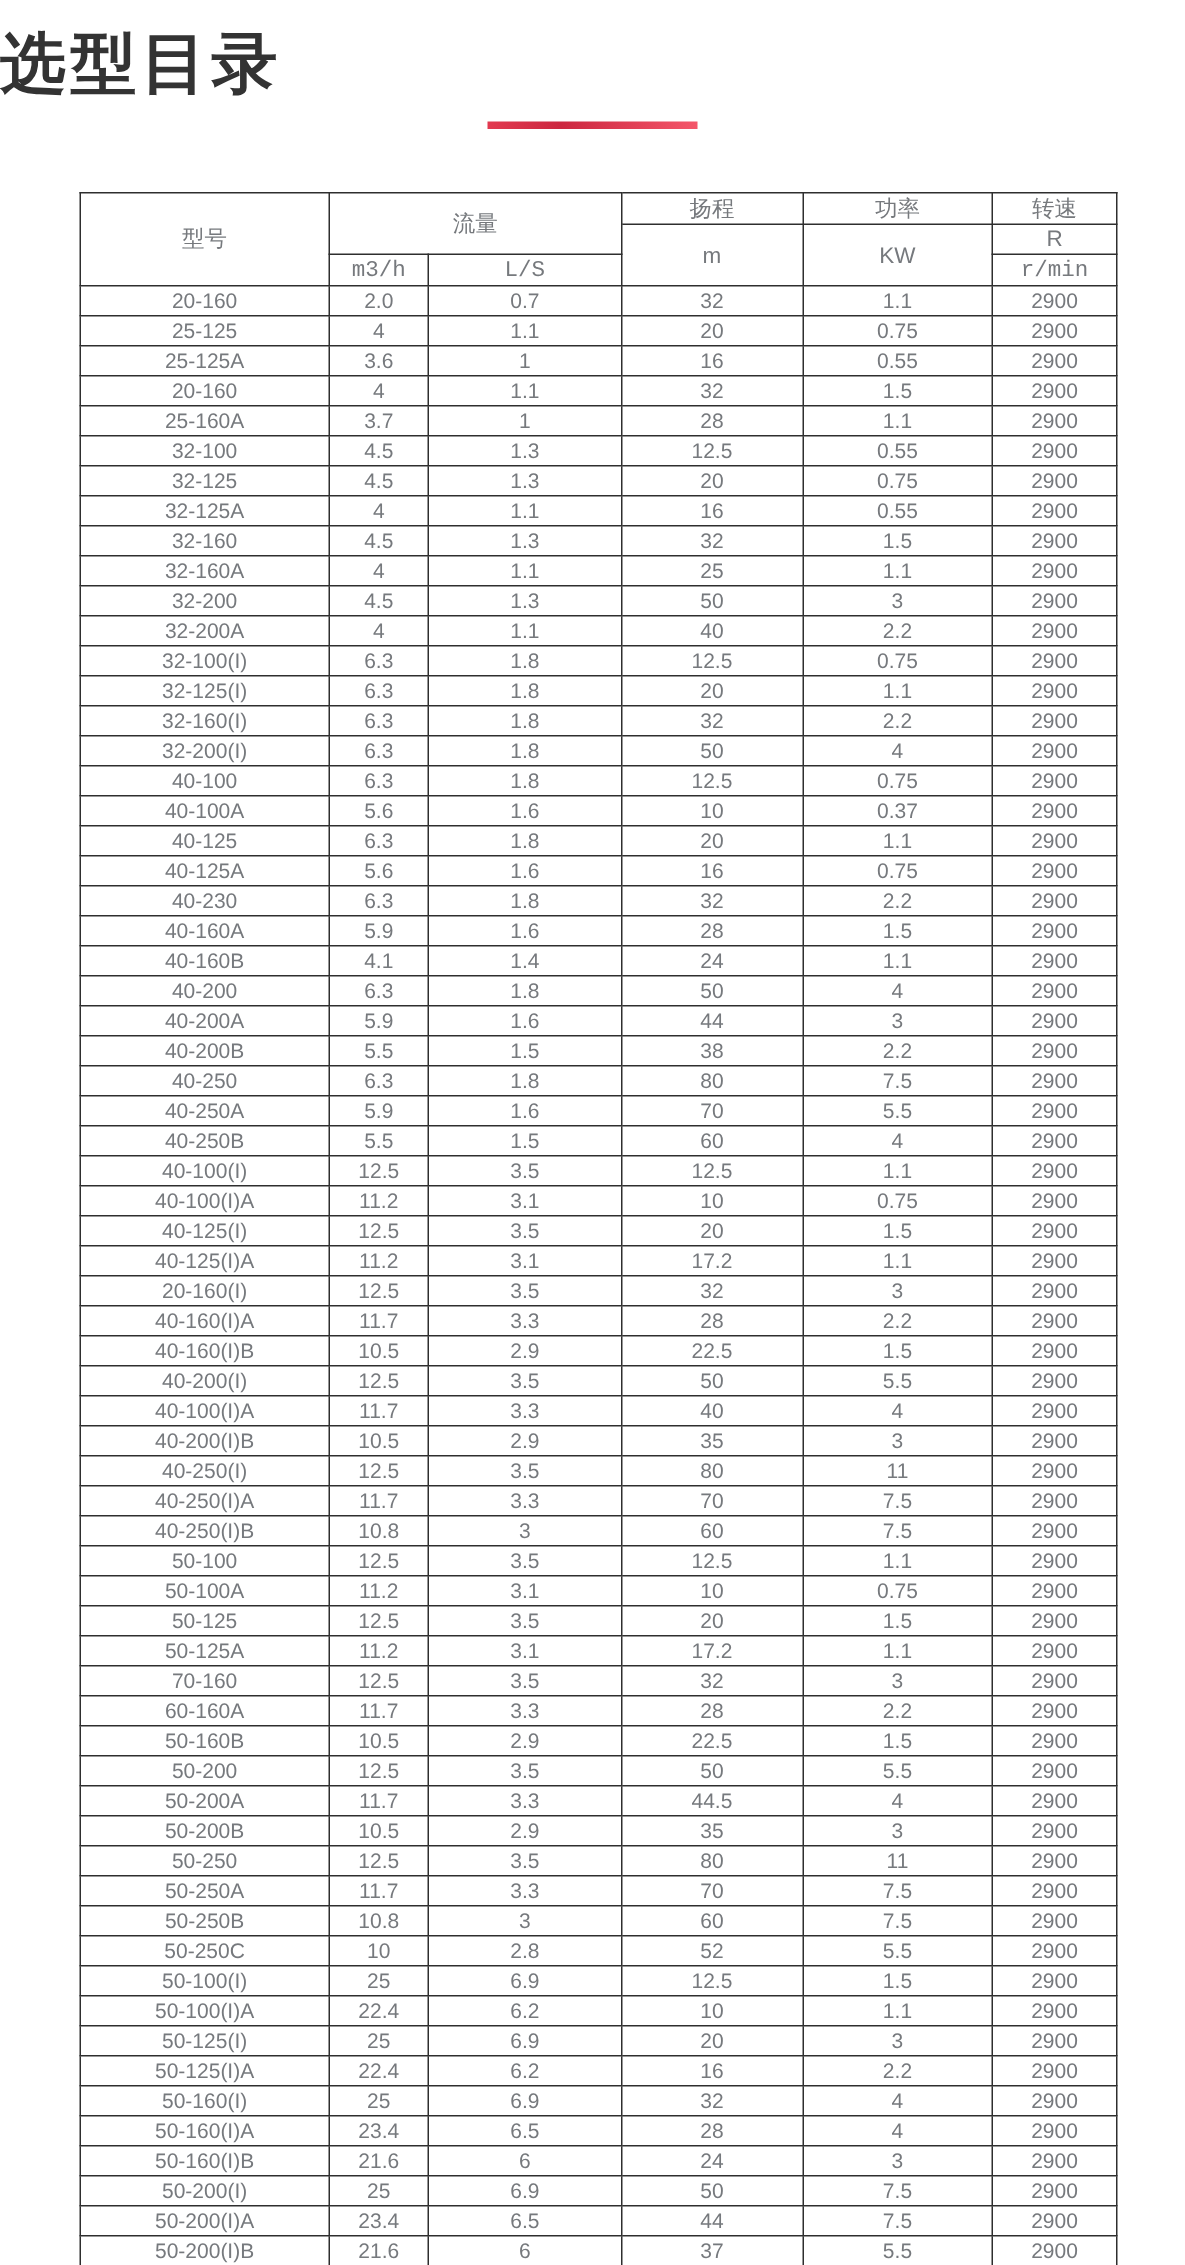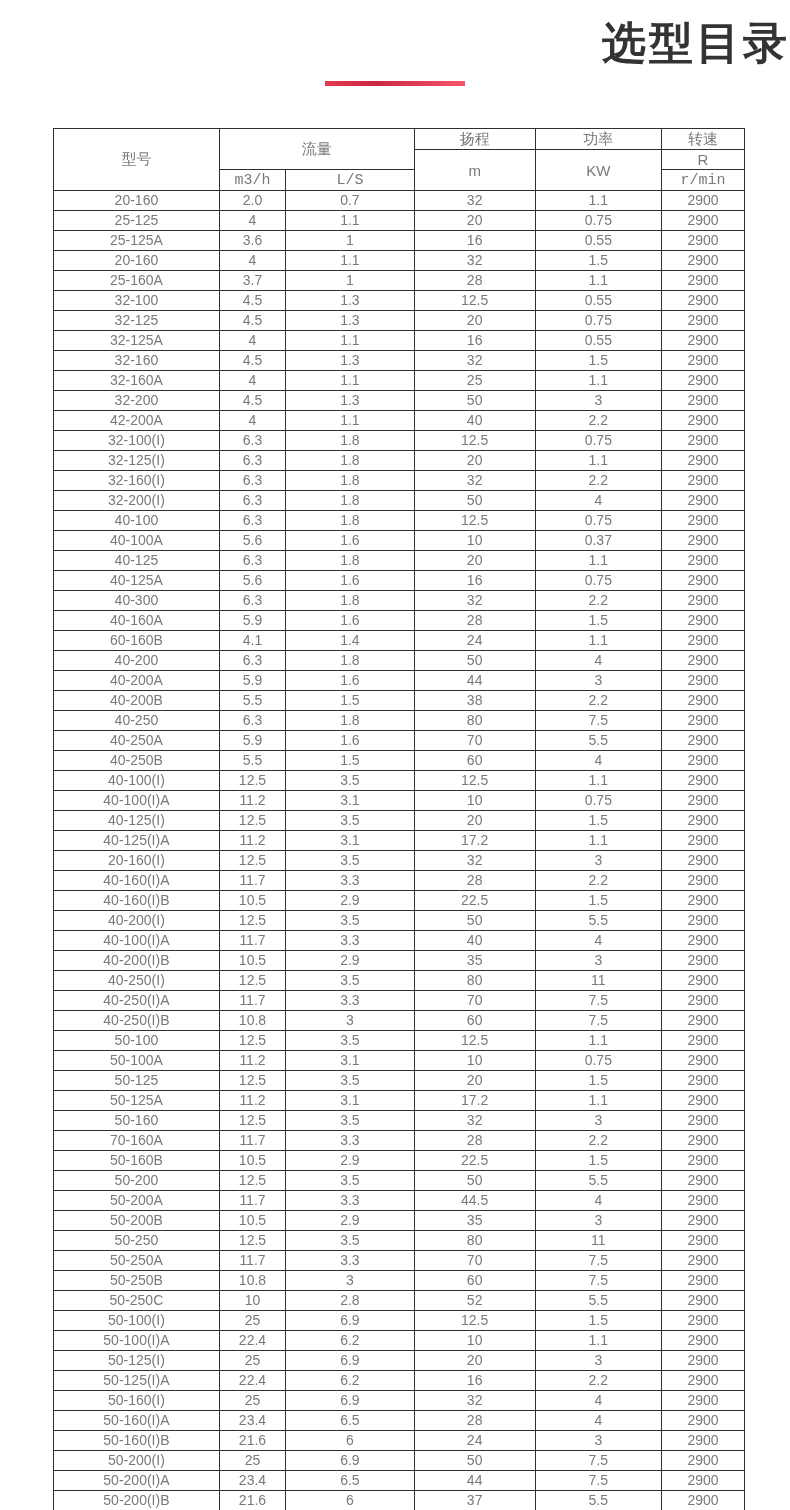--- a/index.html
+++ b/index.html
@@ -11,21 +11,21 @@
   .page {
     position: relative;
     width: 790px;
     height: 1510px;
     background: #ffffff;
     overflow: hidden;
   }
   .page-title {
     margin: 0;
     padding-top: 14px;
-    text-align: right;
+    text-align: left;
     font-size: 44px;
     font-weight: bold;
     letter-spacing: 3px;
     color: #333333;
     line-height: 1.3;
   }
   .title-underline {
     width: 140px;
     height: 5px;
     margin: 10px auto 0 auto;
@@ -188,21 +188,21 @@
         </tr>
         <tr>
           <td>32-200</td>
           <td>4.5</td>
           <td>1.3</td>
           <td>50</td>
           <td>3</td>
           <td>2900</td>
         </tr>
         <tr>
-          <td>42-200A</td>
+          <td>32-200A</td>
           <td>4</td>
           <td>1.1</td>
           <td>40</td>
           <td>2.2</td>
           <td>2900</td>
         </tr>
         <tr>
           <td>32-100(I)</td>
           <td>6.3</td>
           <td>1.8</td>
@@ -260,37 +260,37 @@
         </tr>
         <tr>
           <td>40-125A</td>
           <td>5.6</td>
           <td>1.6</td>
           <td>16</td>
           <td>0.75</td>
           <td>2900</td>
         </tr>
         <tr>
-          <td>40-300</td>
+          <td>40-230</td>
           <td>6.3</td>
           <td>1.8</td>
           <td>32</td>
           <td>2.2</td>
           <td>2900</td>
         </tr>
         <tr>
           <td>40-160A</td>
           <td>5.9</td>
           <td>1.6</td>
           <td>28</td>
           <td>1.5</td>
           <td>2900</td>
         </tr>
         <tr>
-          <td>60-160B</td>
+          <td>40-160B</td>
           <td>4.1</td>
           <td>1.4</td>
           <td>24</td>
           <td>1.1</td>
           <td>2900</td>
         </tr>
         <tr>
           <td>40-200</td>
           <td>6.3</td>
           <td>1.8</td>
@@ -468,29 +468,29 @@
         </tr>
         <tr>
           <td>50-125A</td>
           <td>11.2</td>
           <td>3.1</td>
           <td>17.2</td>
           <td>1.1</td>
           <td>2900</td>
         </tr>
         <tr>
-          <td>50-160</td>
-          <td>12.5</td>
-          <td>3.5</td>
-          <td>32</td>
-          <td>3</td>
-          <td>2900</td>
-        </tr>
-        <tr>
-          <td>70-160A</td>
+          <td>70-160</td>
+          <td>12.5</td>
+          <td>3.5</td>
+          <td>32</td>
+          <td>3</td>
+          <td>2900</td>
+        </tr>
+        <tr>
+          <td>60-160A</td>
           <td>11.7</td>
           <td>3.3</td>
           <td>28</td>
           <td>2.2</td>
           <td>2900</td>
         </tr>
         <tr>
           <td>50-160B</td>
           <td>10.5</td>
           <td>2.9</td>

